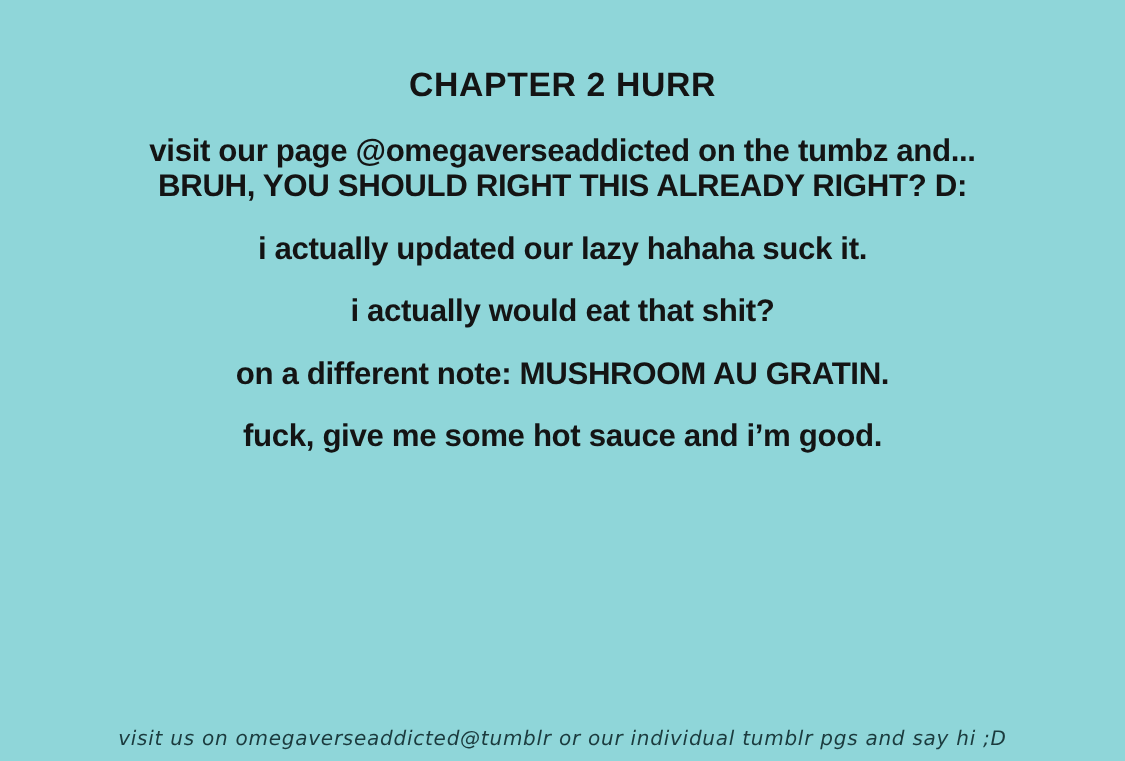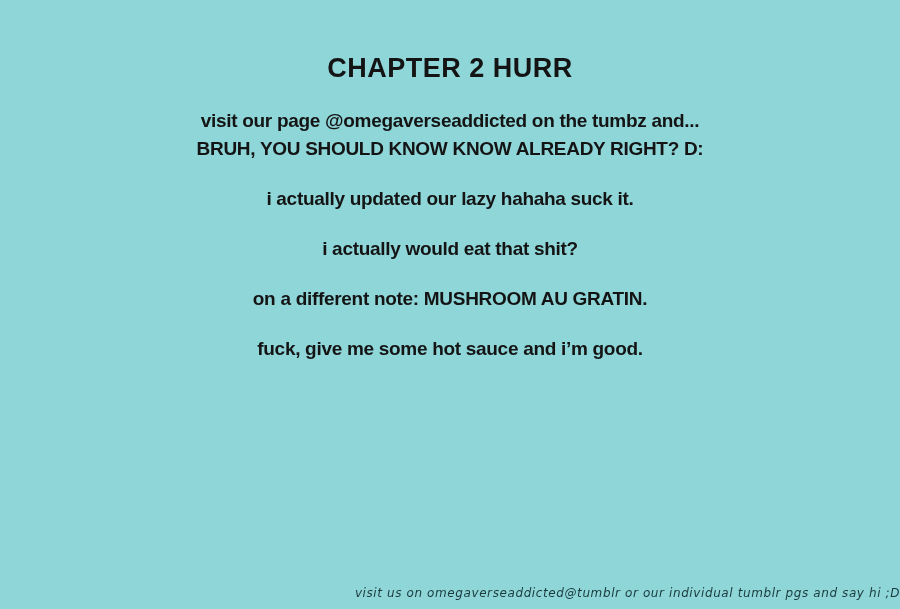--- a/index.html
+++ b/index.html
@@ -26,51 +26,51 @@
     font-size: 27px;
     font-weight: bold;
     letter-spacing: 0.5px;
     line-height: 28px;
     margin-bottom: 25px;
   }
   .para {
     margin-bottom: 22px;
   }
   .line {
-    font-size: 19px;
+    font-size: 25px;
     font-weight: bold;
     line-height: 28px;
     letter-spacing: -0.3px;
     white-space: nowrap;
   }
   .footer {
     position: absolute;
     bottom: 9px;
     left: 0;
     width: 100%;
-    text-align: right;
+    text-align: center;
     font-family: "DejaVu Sans", cursive, sans-serif;
     font-style: italic;
-    font-size: 12px;
+    font-size: 16px;
     letter-spacing: 0.6px;
     color: #1b3b3e;
     white-space: nowrap;
   }
 </style>
 </head>
 <body>
 
 <div class="page">
   <div class="note-body">
 
     <div class="title">CHAPTER 2 HURR</div>
 
     <div class="para">
       <div class="line">visit our page @omegaverseaddicted on the tumbz and...</div>
-      <div class="line">BRUH, YOU SHOULD KNOW KNOW ALREADY RIGHT? D:</div>
+      <div class="line">BRUH, YOU SHOULD RIGHT THIS ALREADY RIGHT? D:</div>
     </div>
 
     <div class="para">
       <div class="line">i actually updated our lazy hahaha suck it.</div>
     </div>
 
     <div class="para">
       <div class="line">i actually would eat that shit?</div>
     </div>
 

